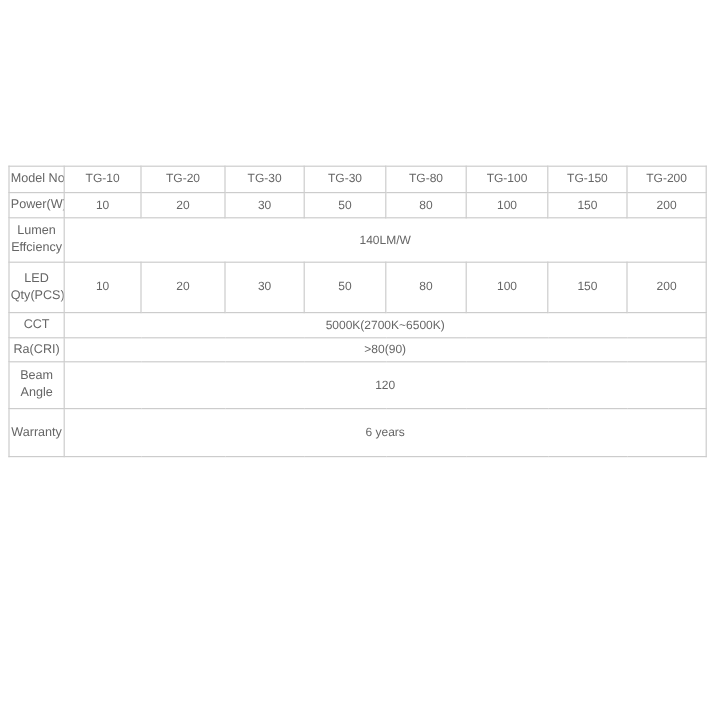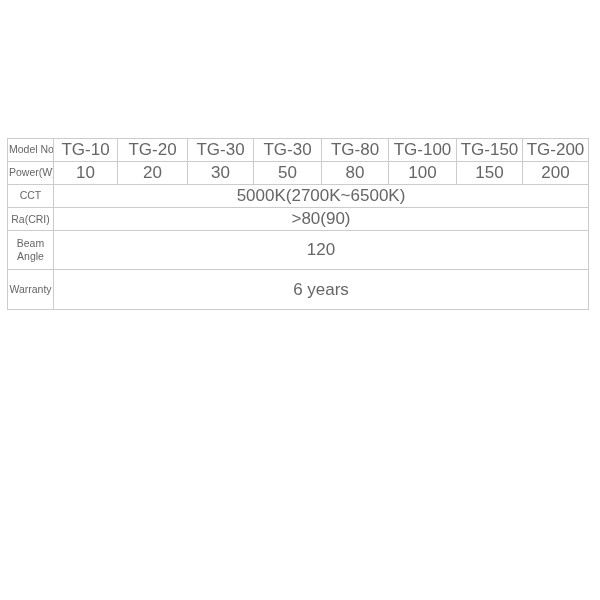--- a/index.html
+++ b/index.html
@@ -20,21 +20,21 @@
     top: 138px;
     width: 581px;
     border-collapse: collapse;
     table-layout: fixed;
   }
   table.spec td {
     border: 1px solid #cccccc;
     text-align: center;
     vertical-align: middle;
     color: #666666;
-    font-size: 17px;
+    font-size: 10px;
     line-height: 1.3;
     padding: 0 1px;
     overflow: hidden;
   }
   table.spec td.label {
     font-size: 10.5px;
   }
   table.spec td.nowrap {
     white-space: nowrap;
   }
@@ -73,22 +73,37 @@
     <td>10</td>
     <td>20</td>
     <td>30</td>
     <td>50</td>
     <td>80</td>
     <td>100</td>
     <td>150</td>
     <td>200</td>
   </tr>
 
+  <tr style="height:37px">
+    <td class="label">Lumen Effciency</td>
+    <td colspan="8">140LM/W</td>
+  </tr>
 
 
+  <tr style="height:42px">
+    <td class="label">LED Qty(PCS)</td>
+    <td>10</td>
+    <td>20</td>
+    <td>30</td>
+    <td>50</td>
+    <td>80</td>
+    <td>100</td>
+    <td>150</td>
+    <td>200</td>
+  </tr>
 
   <tr style="height:21px">
     <td class="label nowrap">CCT</td>
     <td colspan="8">5000K(2700K~6500K)</td>
   </tr>
 
   <tr style="height:20px">
     <td class="label nowrap">Ra(CRI)</td>
     <td colspan="8">&gt;80(90)</td>
   </tr>

